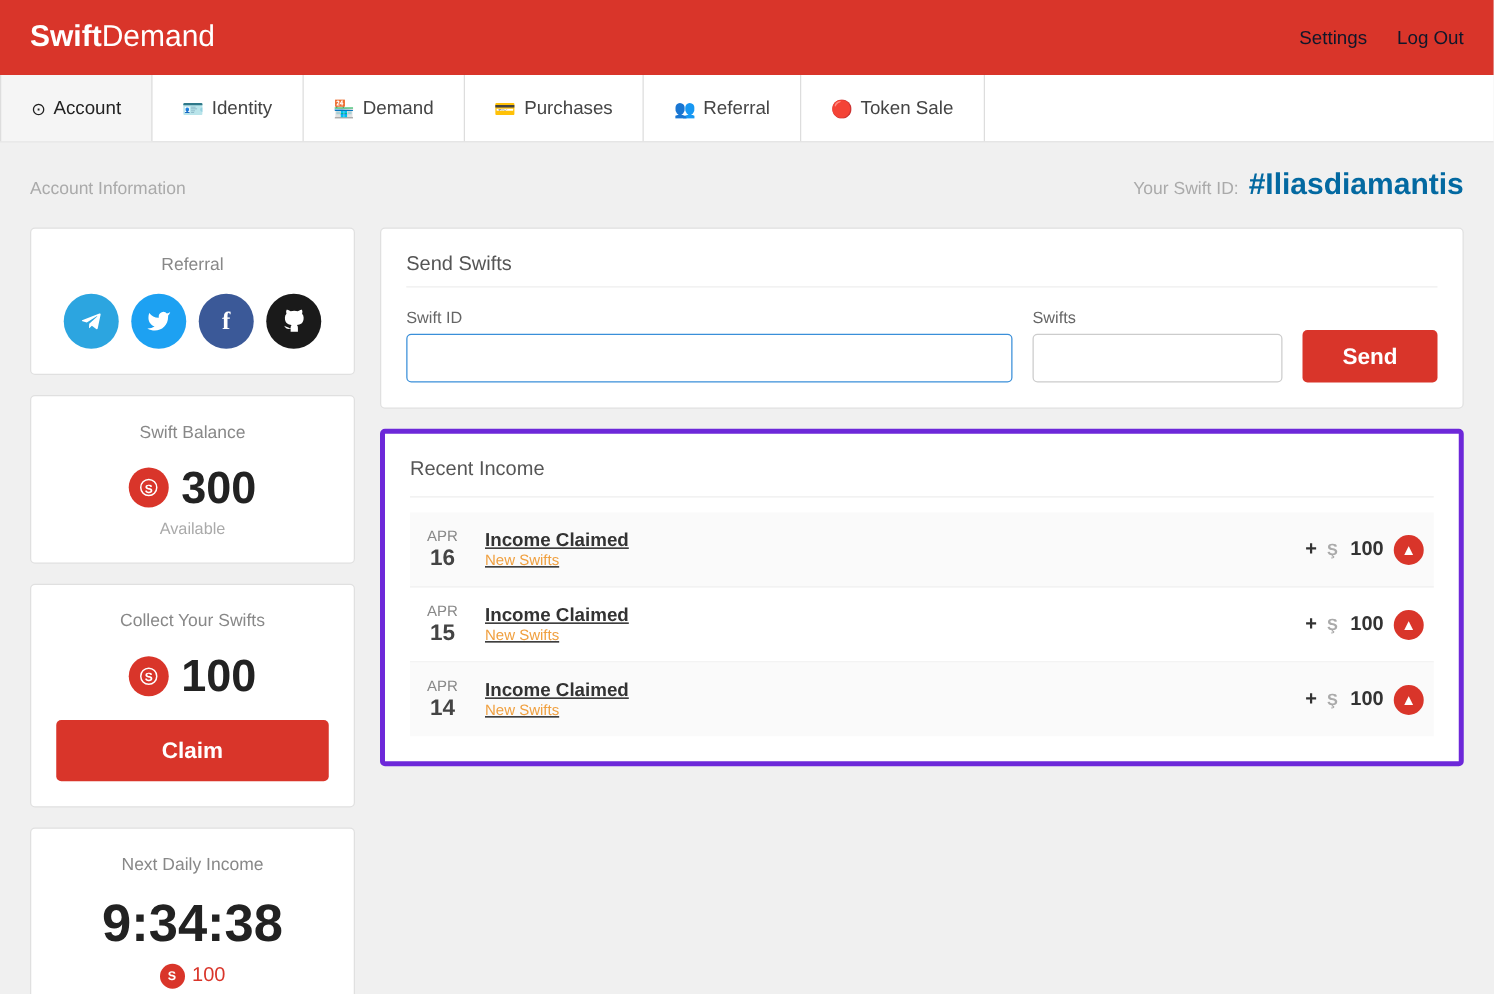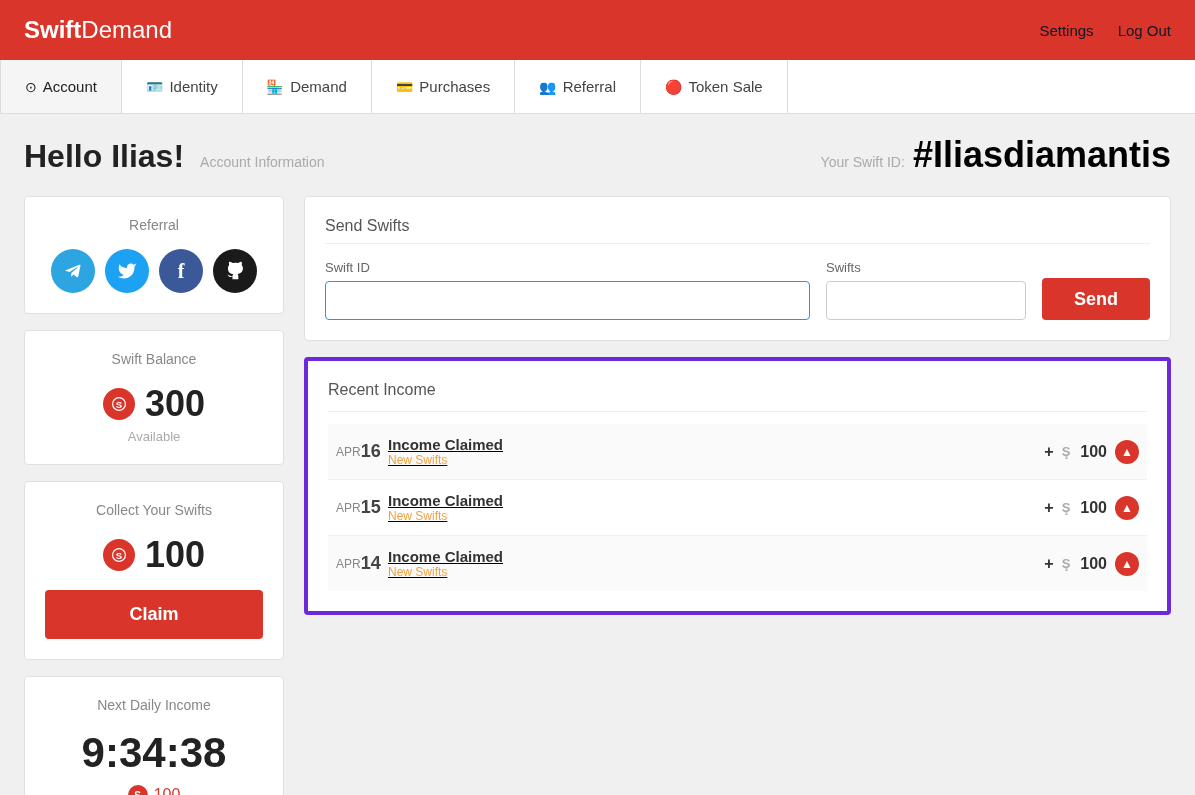--- a/index.html
+++ b/index.html
@@ -84,23 +84,23 @@
     .swift-id-group {
       display: flex;
       align-items: baseline;
       gap: 8px;
     }
     .swift-id-label {
       font-size: 14px;
       color: #aaa;
     }
     .swift-id-value {
-      font-size: 36px;
-      font-weight: 700;
-      color: #000000;
+      font-size: 24px;
+      font-weight: 700;
+      color: #0369a1;
     }
 
     
     .content-layout {
       display: flex;
       gap: 20px;
       align-items: flex-start;
     }
 
     
@@ -317,20 +317,21 @@
       display: flex;
       align-items: center;
       padding: 12px 8px;
       border-bottom: 1px solid #f0f0f0;
       gap: 16px;
     }
     .income-item:last-child { border-bottom: none; }
     .income-item:nth-child(odd) { background: #fafafa; }
     .income-date {
       display: flex;
+      flex-direction: column;
       align-items: center;
       width: 36px;
       flex-shrink: 0;
     }
     .date-month {
       font-size: 12px;
       color: #888;
       text-transform: uppercase;
     }
     .date-day {
@@ -413,21 +414,20 @@
   <a class="tab" href="#">
     <span class="tab-icon">🔴</span>
     <span>Token Sale</span>
   </a>
 </nav>
 
 <main class="main">
 
   <div class="page-header">
     <div class="page-title-group">
-      <h1 class="page-title">Hello Ilias!</h1>
       <span class="page-subtitle">Account Information</span>
     </div>
     <div class="swift-id-group">
       <span class="swift-id-label">Your Swift ID:</span>
       <span class="swift-id-value">#Iliasdiamantis</span>
     </div>
   </div>
 
   <div class="content-layout">
 

